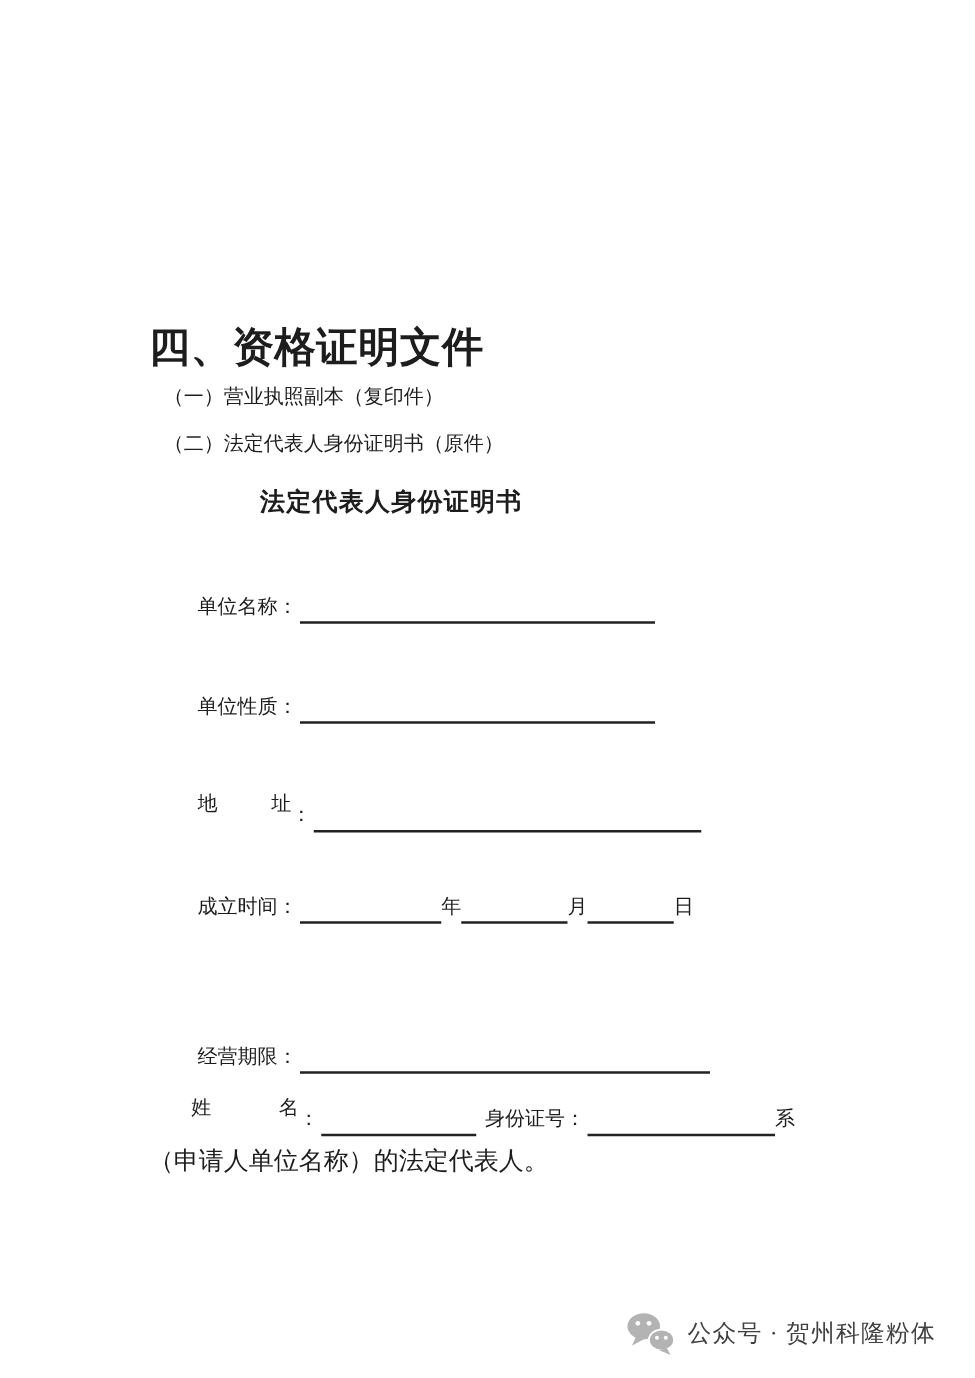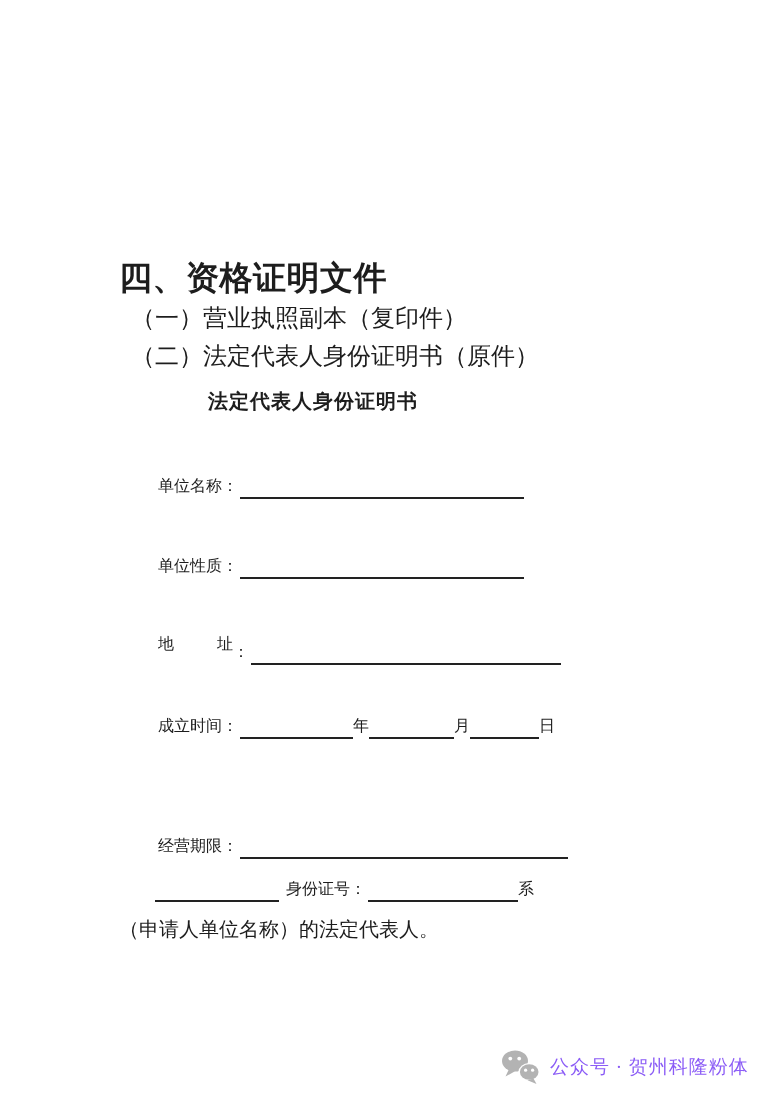--- a/index.html
+++ b/index.html
@@ -16,21 +16,21 @@
 
   .section-heading {
     top: 256px; left: 119px;
     font-size: 33px;
     font-weight: bold;
     letter-spacing: 0.5px;
     margin: 0;
   }
   .list-item {
     left: 131px;
-    font-size: 24px;
+    font-size: 16px;
     line-height: 26px;
     white-space: nowrap;
   }
   .list-item-1 { top: 305px; }
   .list-item-2 { top: 343px; }
 
   .cert-title {
     top: 388px; left: 0;
     width: 626px;
     text-align: center;
@@ -86,21 +86,21 @@
     font-size: 20px;
     line-height: 26px;
     white-space: nowrap;
   }
 
   .footer {
     top: 1049px; left: 501px;
     display: flex;
     align-items: center;
     gap: 9px;
-    color: #8b5cf6;
+    color: #404040;
     font-size: 19px;
     letter-spacing: 1px;
     white-space: nowrap;
   }
   .wechat-icon { display: inline-block; width: 40px; height: 36px; }
 </style>
 </head>
 <body>
 
 <h1 class="abs section-heading">四、资格证明文件</h1>
@@ -134,20 +134,21 @@
   <span class="blank blank-day"></span>
   <span class="label">日</span>
 </div>
 
 <div class="row row-term">
   <span class="label"><span>经营期限</span><span>：</span></span>
   <span class="blank blank-term"></span>
 </div>
 
 <div class="row row-rep">
+  <span class="label"><span class="spread spread-name">姓 名</span><span>：</span></span>
   <span class="blank blank-name"></span>
   <span class="label id-label"><span>身份证号</span><span>：</span></span>
   <span class="blank blank-idnum"></span>
   <span class="label">系</span>
 </div>
 
 <div class="abs closing-line">（申请人单位名称）的法定代表人。</div>
 
 <div class="abs footer">
   <span class="wechat-icon">

